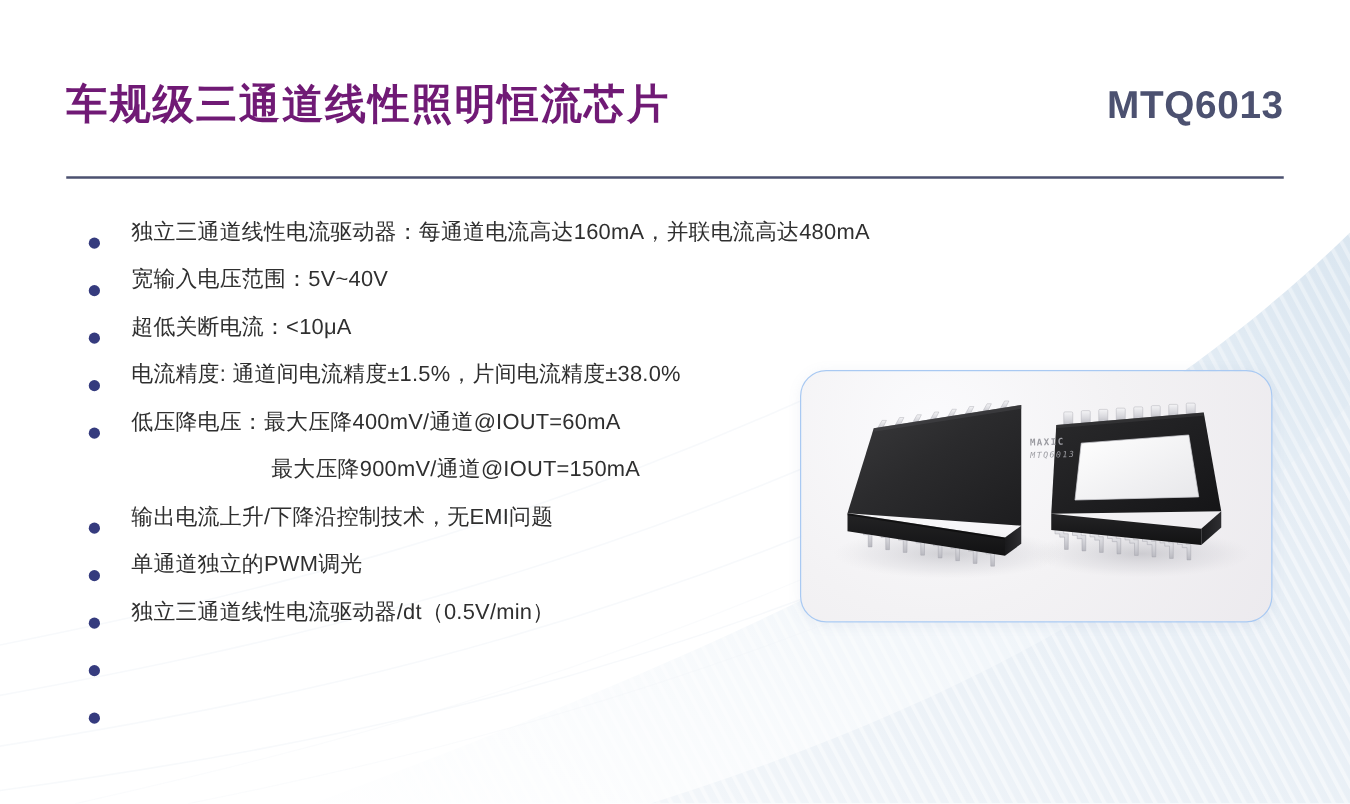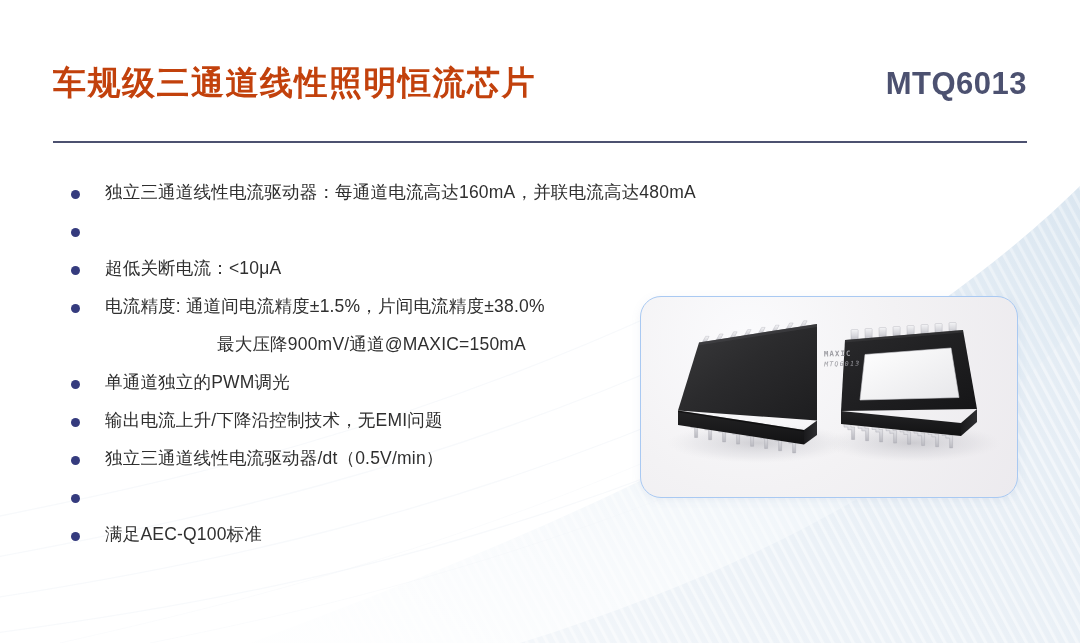--- a/index.html
+++ b/index.html
@@ -35,21 +35,21 @@
     top: 66px;
     width: 974px;
     height: 58px;
     display: flex;
     align-items: baseline;
     justify-content: space-between;
   }
   .title-cn {
     font-size: 33px;
     font-weight: bold;
-    color: #c2410c;
+    color: #701a75;
     letter-spacing: 1.5px;
     white-space: nowrap;
     line-height: 1;
   }
   .title-part {
     font-size: 31px;
     font-weight: bold;
     color: #4c5170;
     letter-spacing: 0.5px;
     white-space: nowrap;
@@ -69,21 +69,20 @@
     position: absolute;
     left: 62px;
     top: 174px;
     width: 700px;
   }
   .feature-row {
     position: relative;
     min-height: 38px;
     padding-left: 43px;
     display: flex;
-    align-items: center;
   }
   .bullet {
     position: absolute;
     left: 9px;
     top: 16px;
     width: 9px;
     height: 9px;
     border-radius: 50%;
     background: #353b7e;
   }
@@ -194,50 +193,54 @@
   </div>
   <div class="divider"></div>
 
   <div class="features">
       <div class="feature-row">
         <span class="bullet"></span>
         <span class="feature-text">独立三通道线性电流驱动器：每通道电流高达160mA，并联电流高达480mA</span>
       </div>
       <div class="feature-row">
         <span class="bullet"></span>
+        <span class="feature-text">宽输入电压范围：5V~40V</span>
       </div>
       <div class="feature-row">
         <span class="bullet"></span>
         <span class="feature-text">超低关断电流：&lt;10μA</span>
       </div>
       <div class="feature-row">
         <span class="bullet"></span>
         <span class="feature-text">电流精度: 通道间电流精度±1.5%，片间电流精度±38.0%</span>
       </div>
+      <div class="feature-row">
+        <span class="bullet"></span>
+        <span class="feature-text">低压降电压：最大压降400mV/通道@IOUT=60mA</span>
+      </div>
       <div class="feature-row cont">
-        <span class="feature-text">最大压降900mV/通道@MAXIC=150mA</span>
+        <span class="feature-text">最大压降900mV/通道@IOUT=150mA</span>
+      </div>
+      <div class="feature-row">
+        <span class="bullet"></span>
+        <span class="feature-text">输出电流上升/下降沿控制技术，无EMI问题</span>
       </div>
       <div class="feature-row">
         <span class="bullet"></span>
         <span class="feature-text">单通道独立的PWM调光</span>
       </div>
       <div class="feature-row">
         <span class="bullet"></span>
-        <span class="feature-text">输出电流上升/下降沿控制技术，无EMI问题</span>
-      </div>
-      <div class="feature-row">
-        <span class="bullet"></span>
         <span class="feature-text">独立三通道线性电流驱动器/dt（0.5V/min）</span>
       </div>
       <div class="feature-row">
         <span class="bullet"></span>
       </div>
       <div class="feature-row">
         <span class="bullet"></span>
-        <span class="feature-text">满足AEC-Q100标准</span>
       </div>
     </div>
 
   <div class="product-card">
     <div class="chip-stage">
       <svg class="chip-svg" viewBox="0 0 376 200">
         <defs>
           <linearGradient id="bodyTop" x1="0" y1="0" x2="1" y2="1">
             <stop offset="0%" stop-color="#3a3a3c"></stop>
             <stop offset="45%" stop-color="#2b2b2d"></stop>

